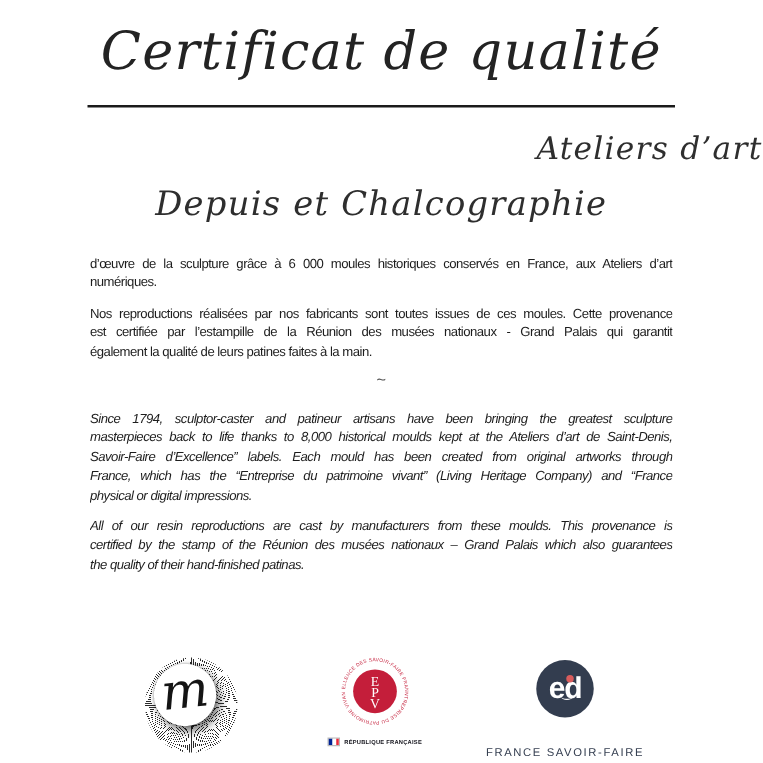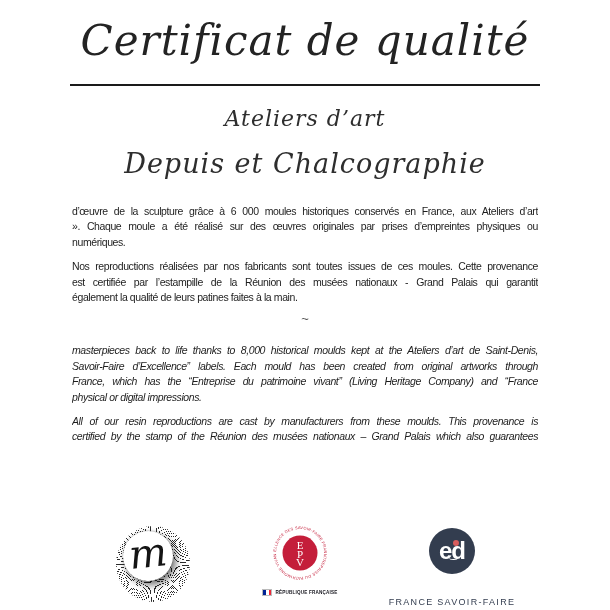--- a/index.html
+++ b/index.html
@@ -11,21 +11,21 @@
   .title {
     padding-top:12px; text-align:center;
     font-family:"DejaVu Serif", serif; font-style:italic; font-weight:normal;
     font-size:42px; line-height:58px; color:#232323; letter-spacing:1px;
   }
   .rule { margin:14px 70px 0 70px; border:none; border-top:2px solid #1a1a1a; height:0; }
   .subtitle {
     text-align:center; font-family:"DejaVu Serif", serif; font-style:italic;
     font-weight:normal; color:#2e2e2e; letter-spacing:1px;
   }
-  .sub1 { margin-top:18px; font-size:22px; line-height:30px; }
+  .sub1 { margin-top:18px; font-size:25px; line-height:30px;text-align:right; }
   .sub2 { margin-top:14px; font-size:27px; line-height:32px; }
   
   .bodytext { margin:24px 72px 0 72px; }
   .para { margin:0; }
   .para + .para { margin-top:9px; }
   .para.en { font-style:italic; }
   .para.en.first { margin-top:16px; }
   .line {
     font-size:10.5px; letter-spacing:-0.4px; line-height:15.4px;
     white-space:nowrap; overflow:hidden;
@@ -81,38 +81,39 @@
 
   <div class="title">Certificat de qualité</div>
   <hr class="rule">
 
   <div class="subtitle sub1">Ateliers d’art</div>
   <div class="subtitle sub2">Depuis et Chalcographie</div>
 
   <div class="bodytext">
     <div class="para">
       <div class="line">d’œuvre de la sculpture grâce à 6 000 moules historiques conservés en France, aux Ateliers d’art</div>
-      <div class="line">». Chaque moule a été réalisé sur des œuvres originales par prises d’empreintes physiques ou</div>
       <div class="line last">numériques.</div>
     </div>
     <div class="para">
       <div class="line">Nos reproductions réalisées par nos fabricants sont toutes issues de ces moules. Cette provenance</div>
       <div class="line">est certifiée par l’estampille de la Réunion des musées nationaux - Grand Palais qui garantit</div>
       <div class="line last">également la qualité de leurs patines faites à la main.</div>
     </div>
     <div class="separator">~</div>
     <div class="para en first">
+      <div class="line">Since 1794, sculptor-caster and patineur artisans have been bringing the greatest sculpture</div>
       <div class="line">masterpieces back to life thanks to 8,000 historical moulds kept at the Ateliers d’art de Saint-Denis,</div>
       <div class="line">Savoir-Faire d’Excellence” labels. Each mould has been created from original artworks through</div>
       <div class="line">France, which has the “Entreprise du patrimoine vivant” (Living Heritage Company) and “France</div>
       <div class="line last">physical or digital impressions.</div>
     </div>
     <div class="para en">
       <div class="line">All of our resin reproductions are cast by manufacturers from these moulds. This provenance is</div>
       <div class="line">certified by the stamp of the Réunion des musées nationaux – Grand Palais which also guarantees</div>
+      <div class="line last">the quality of their hand-finished patinas.</div>
     </div>
   </div>
 
   <div class="logo logo-rmn">
     <div class="rmn-burst"></div>
     <div class="rmn-disc">
       <span class="rmn-m">m</span>
     </div>
   </div>
 

